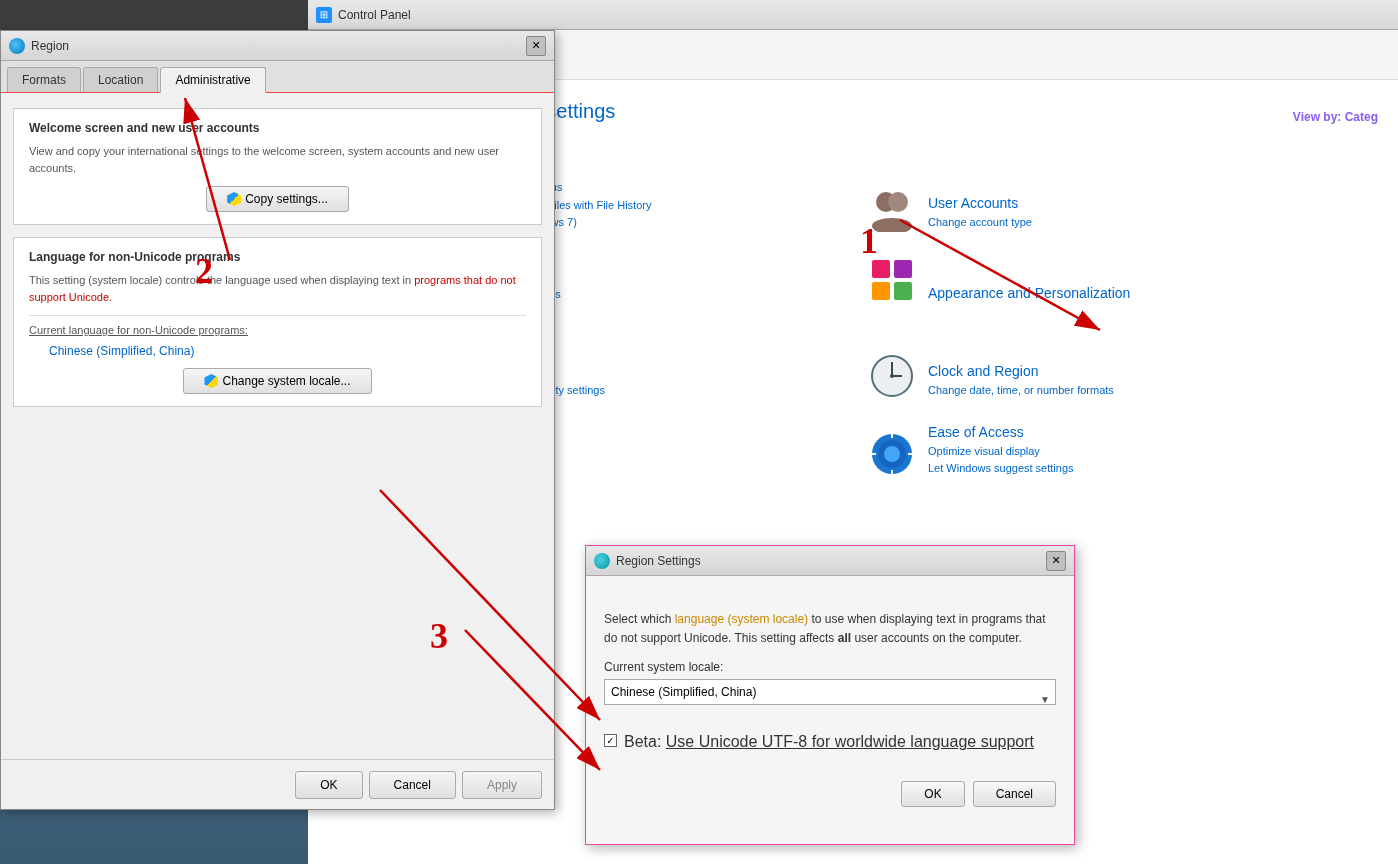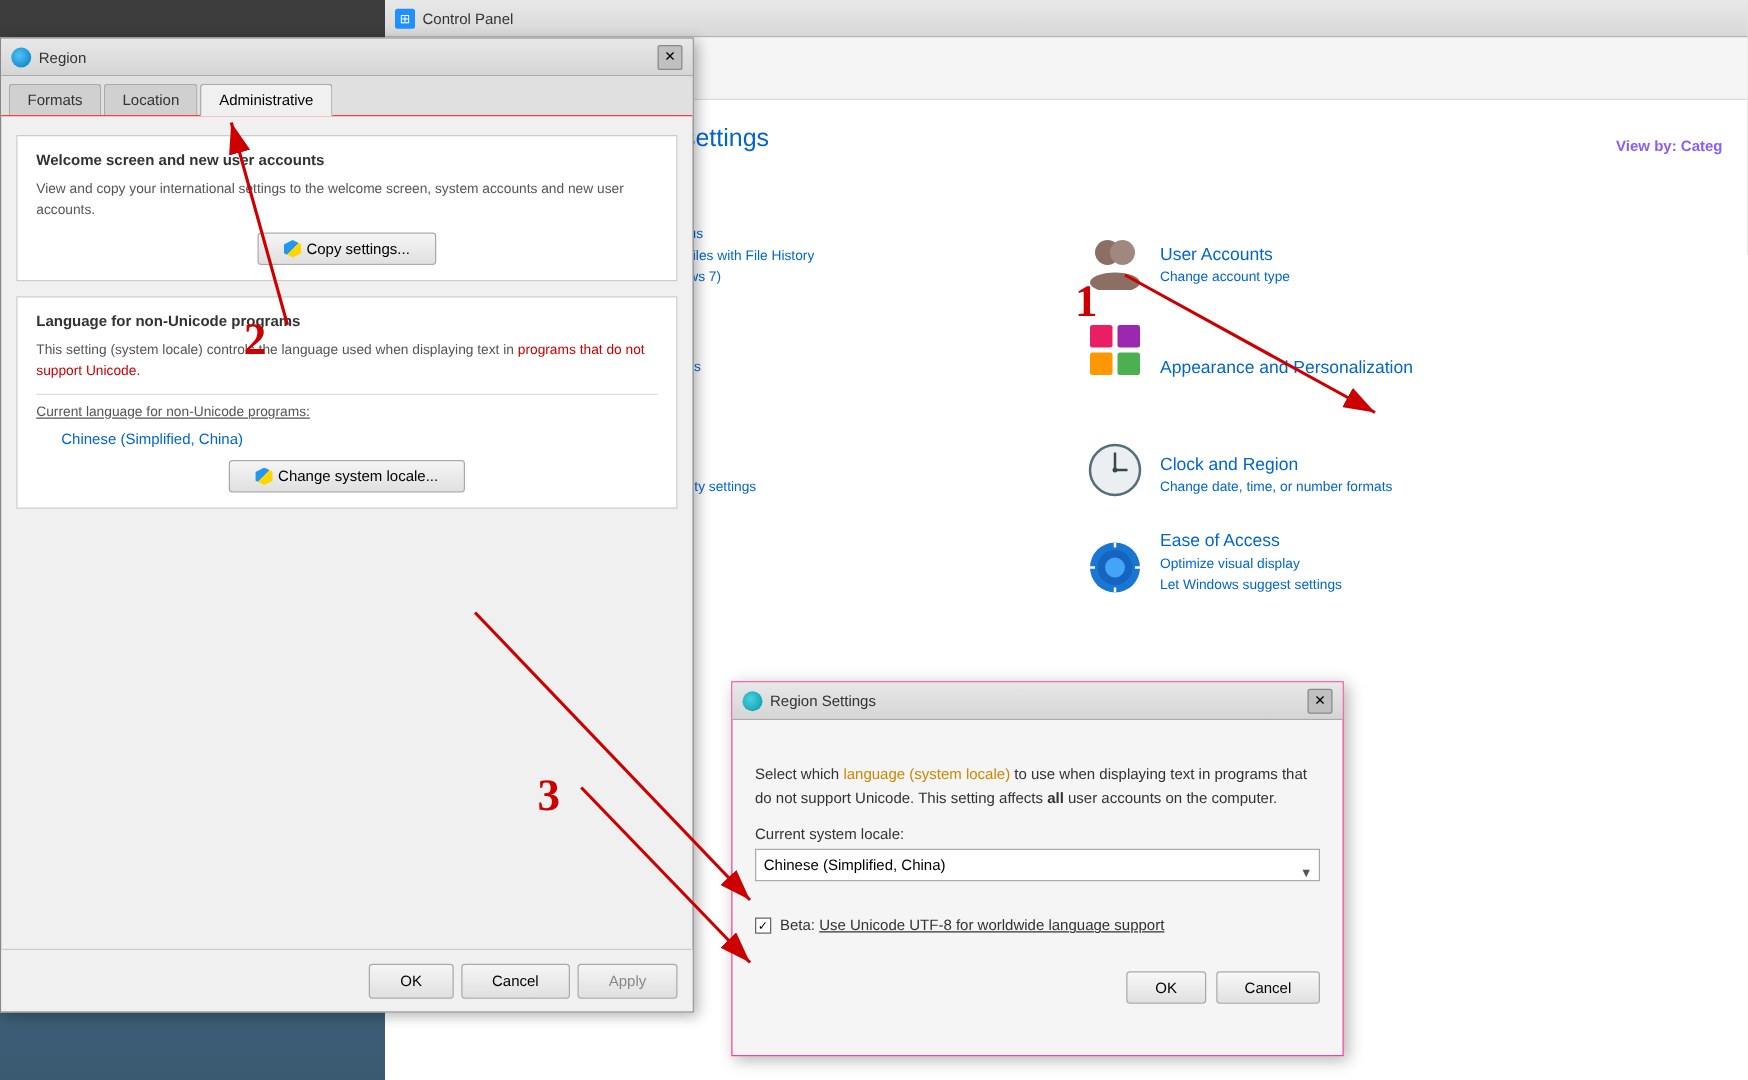--- a/index.html
+++ b/index.html
@@ -387,21 +387,21 @@
     .rs-checkbox {
       width: 13px; height: 13px;
       border: 1px solid #666;
       background: white;
       flex-shrink: 0;
       margin-top: 1px;
       display: flex; align-items: center; justify-content: center;
       font-size: 10px;
     }
     .rs-checkbox-label {
-      font-size: 12px;
+      font-size: 16px;
       color: #333;
     }
     .rs-checkbox-label .underline {
       text-decoration: underline;
     }
     .rs-footer {
       display: flex;
       justify-content: flex-end;
       gap: 8px;
       padding: 0 18px 12px;

